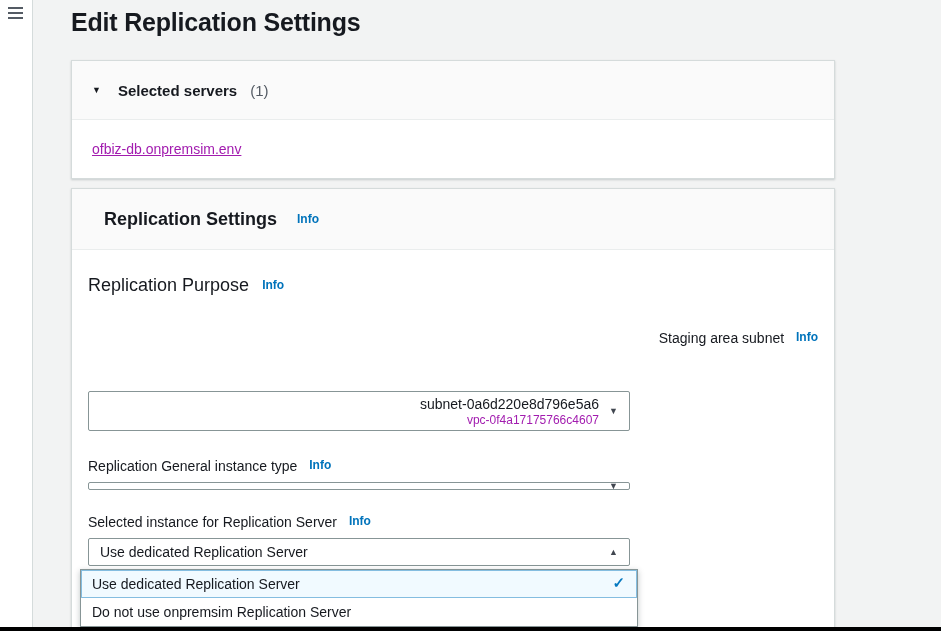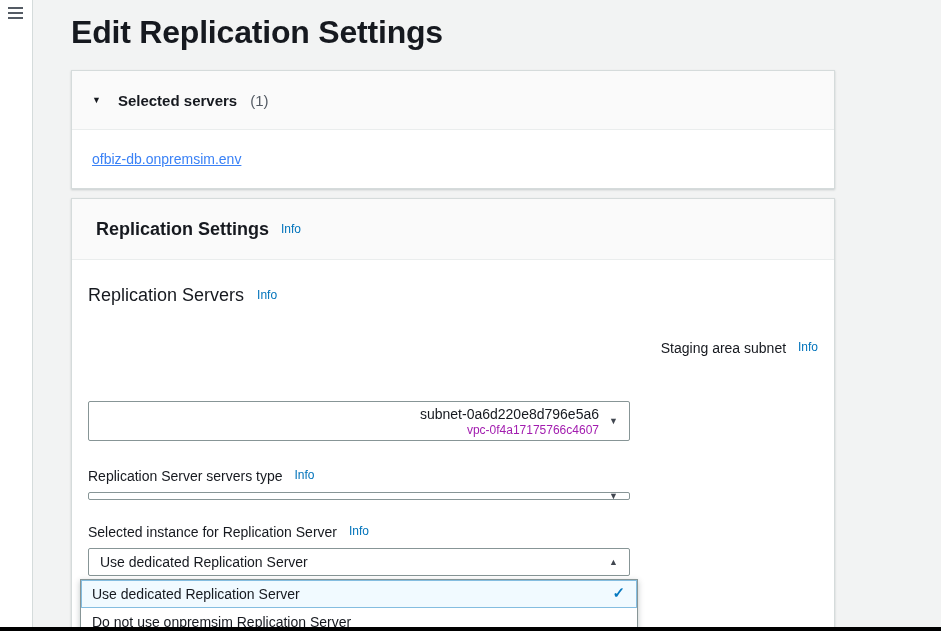--- a/index.html
+++ b/index.html
@@ -11,37 +11,37 @@
   }
   .app { display:flex; height:100%; }
 
   
   .sidebar { flex:none; width:33px; background:#ffffff; border-right:1px solid #d5dbdb; }
   .hamburger { display:block; margin:7px 0 0 8px; padding:0; background:none; border:none; cursor:pointer; }
   .hamburger .bar { display:block; width:15px; height:2px; background:#545b64; margin-bottom:3px; }
 
   
   .main { flex:1; padding-left:38px; min-width:0; }
-  h1.page-title { margin:0; padding-top:17px; font-size:32px; line-height:30px; font-weight:700; letter-spacing:-0.2px; color:#16191f; }
+  h1.page-title { margin:0; padding-top:7px; font-size:25px; line-height:30px; font-weight:700; letter-spacing:-0.2px; color:#16191f; }
 
   .card { width:764px; background:#ffffff; border:1px solid #d5dbdb; box-shadow:0 1px 2px rgba(0,28,36,.18); }
   .card-1 { margin-top:23px; }
   .card-2 { margin-top:9px; height:460px; }
 
   .card-header { display:flex; align-items:center; padding:0 20px; background:#fafafa; border-bottom:1px solid #eaeded; }
   .card-1 .card-header { height:59px; }
   .card-2 .card-header { height:61px; }
   .hdr-title-sm { margin:8px; font-size:15px; font-weight:700; color:#16191f; }
-  .hdr-title-lg { margin:4px; font-size:18px; font-weight:700; color:#16191f; }
+  .hdr-title-lg { margin:12px; font-size:18px; font-weight:700; color:#16191f; }
   .tri { font-size:9px; color:#16191f; margin-right:9px; line-height:1; }
   .count { margin-left:5px; font-size:15px; font-weight:400; color:#545b64; }
-  .info-link { color:#0073bb; font-size:12px; font-weight:400; text-decoration:none; margin-left:8px; vertical-align:2px; }
+  .info-link { color:#0073bb; font-size:12px; font-weight:700; text-decoration:none; margin-left:8px; vertical-align:2px; }
 
   .card-1 .card-body { padding:20px; }
-  .server-link { font-size:14px; color:#3b82f6; text-decoration:underline; }
+  .server-link { font-size:14px; color:#a21caf; text-decoration:underline; }
 
   .card-2 .card-body { padding:23px 16px 60px 16px; }
   .sub-heading { margin:0; font-size:18px; font-weight:400; line-height:24px; color:#16191f; }
 
   .field { margin-top:25px; }
   .field-1 { margin-top:31px;text-align:right; }
   .field-3 { margin-top:22px; }
   .field-4 { margin-top:45px; }
   .field label { display:block; font-size:14px; line-height:18px; color:#16191f; margin-bottom:7px; }
 
@@ -92,39 +92,39 @@
 
     <section class="card card-2">
       <header class="card-header">
         <h2 class="hdr-title-lg">Replication Settings</h2>
         <a href="#" class="info-link">Info</a>
       </header>
 
       <div class="card-body">
 
         <h3 class="sub-heading">
-          <span>Replication Servers</span>
+          <span>Replication Purpose</span>
           <a href="#" class="info-link">Info</a>
         </h3>
 
         <div class="field field-1">
           <label>
             <span>Staging area subnet</span>
             <a href="#" class="info-link">Info</a>
           </label>
           <div class="select select-lg">
             <div class="sel-main">subnet-0a6d220e8d796e5a6</div>
             <div class="sel-sub">vpc-0f4a17175766c4607</div>
             <span class="caret">▼</span>
           </div>
         </div>
 
         <div class="field field-2">
           <label>
-            <span>Replication Server servers type</span>
+            <span>Replication General instance type</span>
             <a href="#" class="info-link">Info</a>
           </label>
           <div class="select select-sm">
             <span class="caret">▼</span>
           </div>
         </div>
 
         <div class="field field-3">
           <label>
             <span>Selected instance for Replication Server</span>

